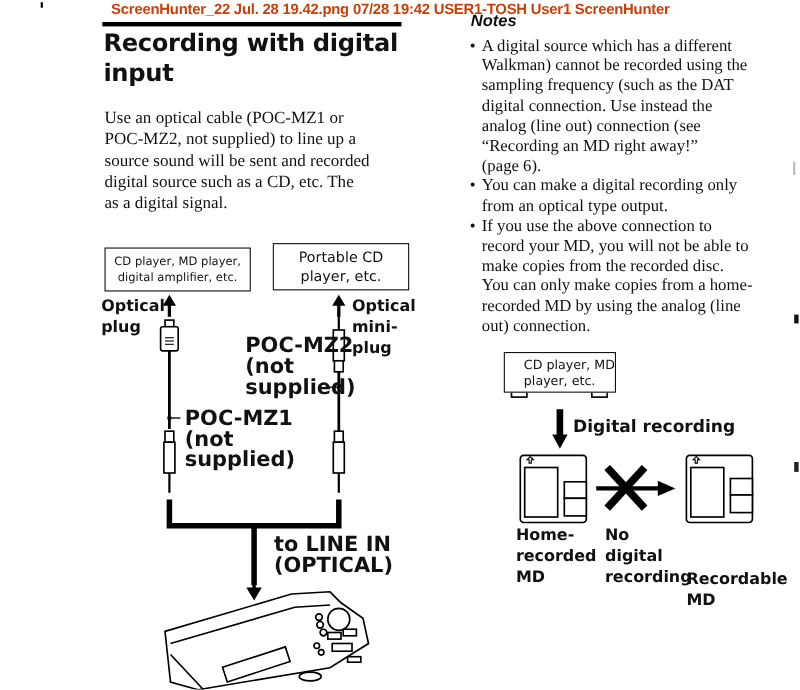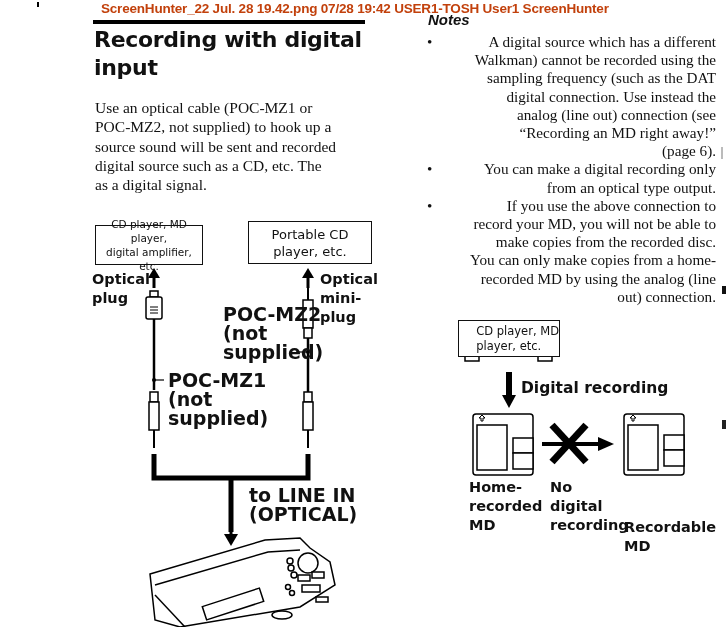--- a/index.html
+++ b/index.html
@@ -24,21 +24,21 @@
   .body-text {
     left: 95px; top: 98px; width: 300px;
     font-size: 15.5px; line-height: 19.3px;
   }
   .notes-title {
     left: 428px; top: 12px; font-family: "Liberation Sans", sans-serif;
     font-weight: bold; font-style: italic; font-size: 15px; line-height: 16px;
   }
   .notes { left: 426px; top: 33px; width: 290px; margin: 0; padding: 0; list-style: none; }
   .notes li {
-    font-size: 15.2px; line-height: 18.2px; padding-left: 12px; position: relative; text-align: right;
+    font-size: 15.2px; line-height: 18.2px; padding-left: 12px; position: relative;
   }
   .notes li::before {
     content: "•"; position: absolute; left: 1px; top: 0;
   }
   .diag-box {
     border: 1.5px solid #111; background: #fff;
     font-family: "DejaVu Sans", sans-serif; font-size: 11px;
     line-height: 14px; text-align: center; box-sizing: border-box;
     display: flex; align-items: center; justify-content: center;
   }
@@ -58,21 +58,21 @@
 <div class="abs tick"></div>
 <div class="abs watermark">ScreenHunter_22 Jul. 28 19.42.png  07/28  19:42  USER1-TOSH  User1  ScreenHunter</div>
 
 <div class="abs rule"></div>
 <div class="abs h1">
   <div>Recording with digital</div>
   <div>input</div>
 </div>
 <div class="abs body-text">
   <div>Use an optical cable (POC-MZ1 or</div>
-  <div>POC-MZ2, not supplied) to hook up a</div>
+  <div>POC-MZ2, not supplied) to line up a</div>
   <div>source sound will be sent and recorded</div>
   <div>digital source such as a CD, etc. The</div>
   <div>as a digital signal.</div>
 </div>
 
 <svg width="727" height="627">
 
   <g>
     <line x1="154" y1="288" x2="154" y2="276" stroke="#000" stroke-width="3"></line>
     <polygon points="148,278 154,268 160,278" fill="#000"></polygon>
@@ -167,21 +167,21 @@
 
   <g fill="#fff" stroke="#000" stroke-width="1.5">
     <rect x="624" y="414" width="60" height="61" rx="3"></rect>
     <rect x="628" y="425" width="30" height="45"></rect>
     <rect x="664" y="435" width="20" height="15"></rect>
     <rect x="664" y="450" width="20" height="16"></rect>
     <path d="M630,418 L633,415 L636,418 L634,418 L634,421 L632,421 L632,418 Z" stroke-width="1"></path>
   </g>
 </svg>
 
-<div class="abs diag-box" style="left:95px; top:225px; width:108px; height:40px; font-size:10.5px;">
+<div class="abs diag-box" style="left:95px; top:225px; width:133px; height:40px; font-size:10.5px;">
   <div>
     <div>CD player, MD player,</div>
     <div>digital amplifier, etc.</div>
   </div>
 </div>
 <div class="abs diag-box" style="left:248px; top:221px; width:124px; height:43px; font-size:13px; line-height:17px;">
   <div>
     <div>Portable CD</div>
     <div>player, etc.</div>
   </div>

